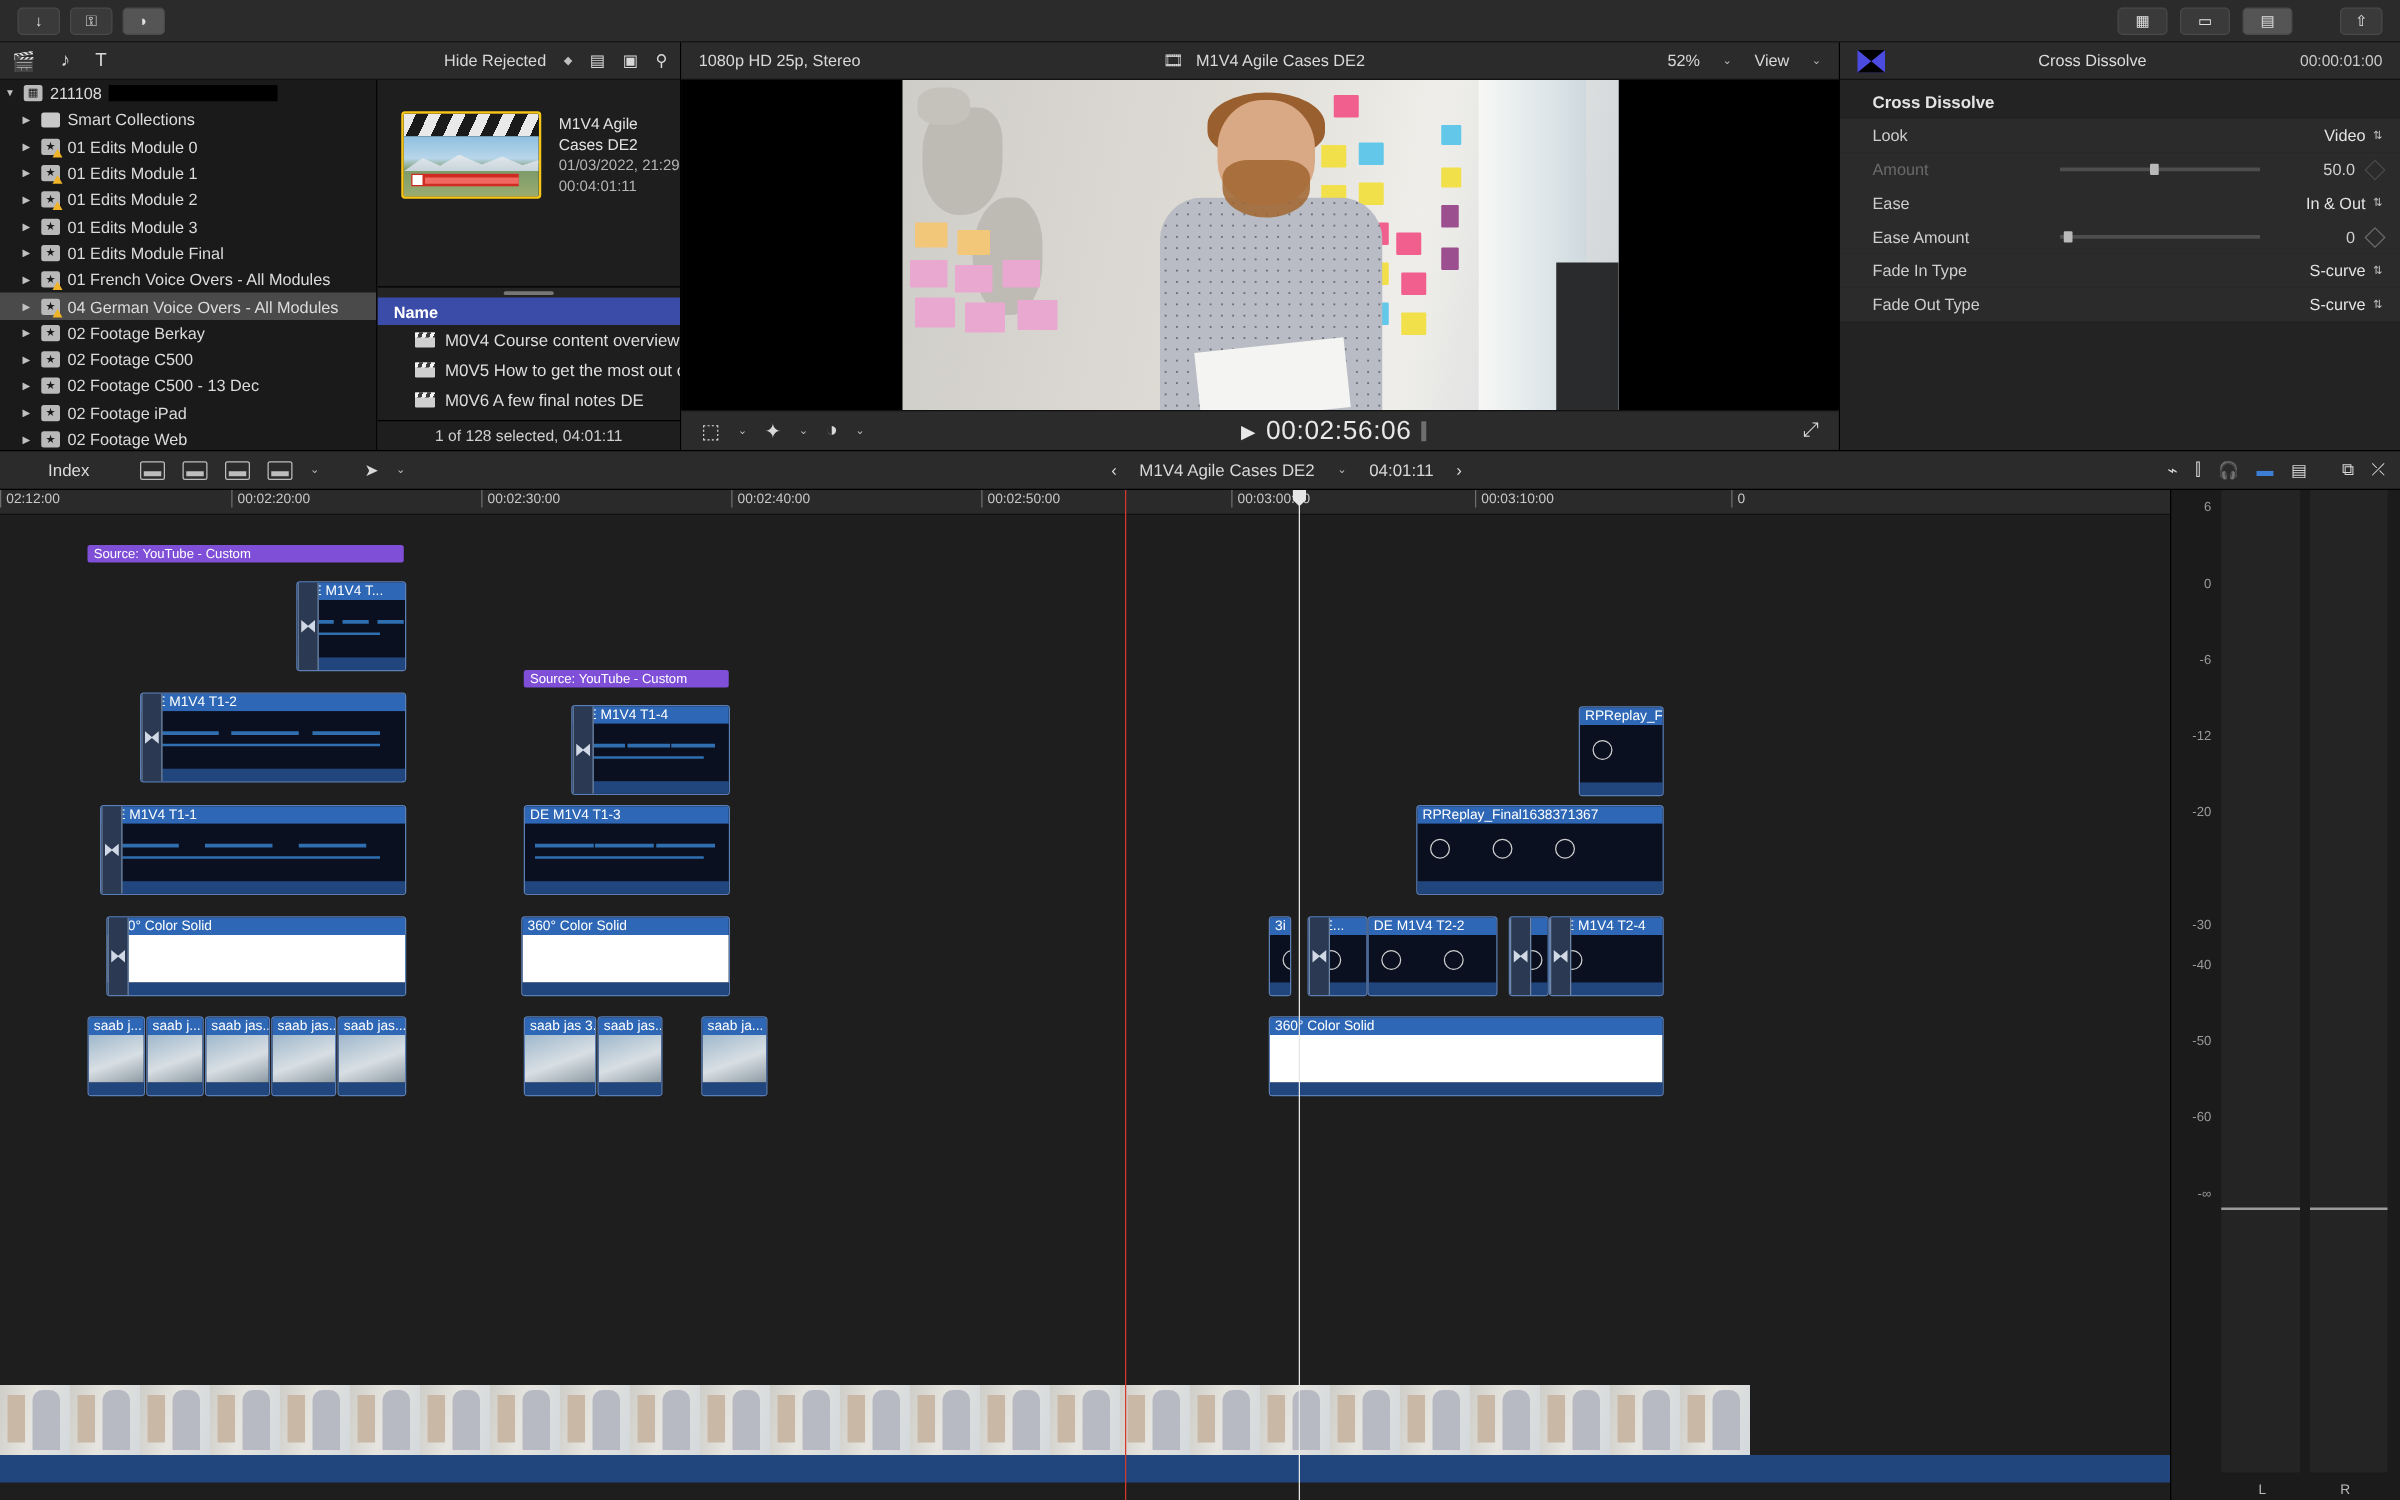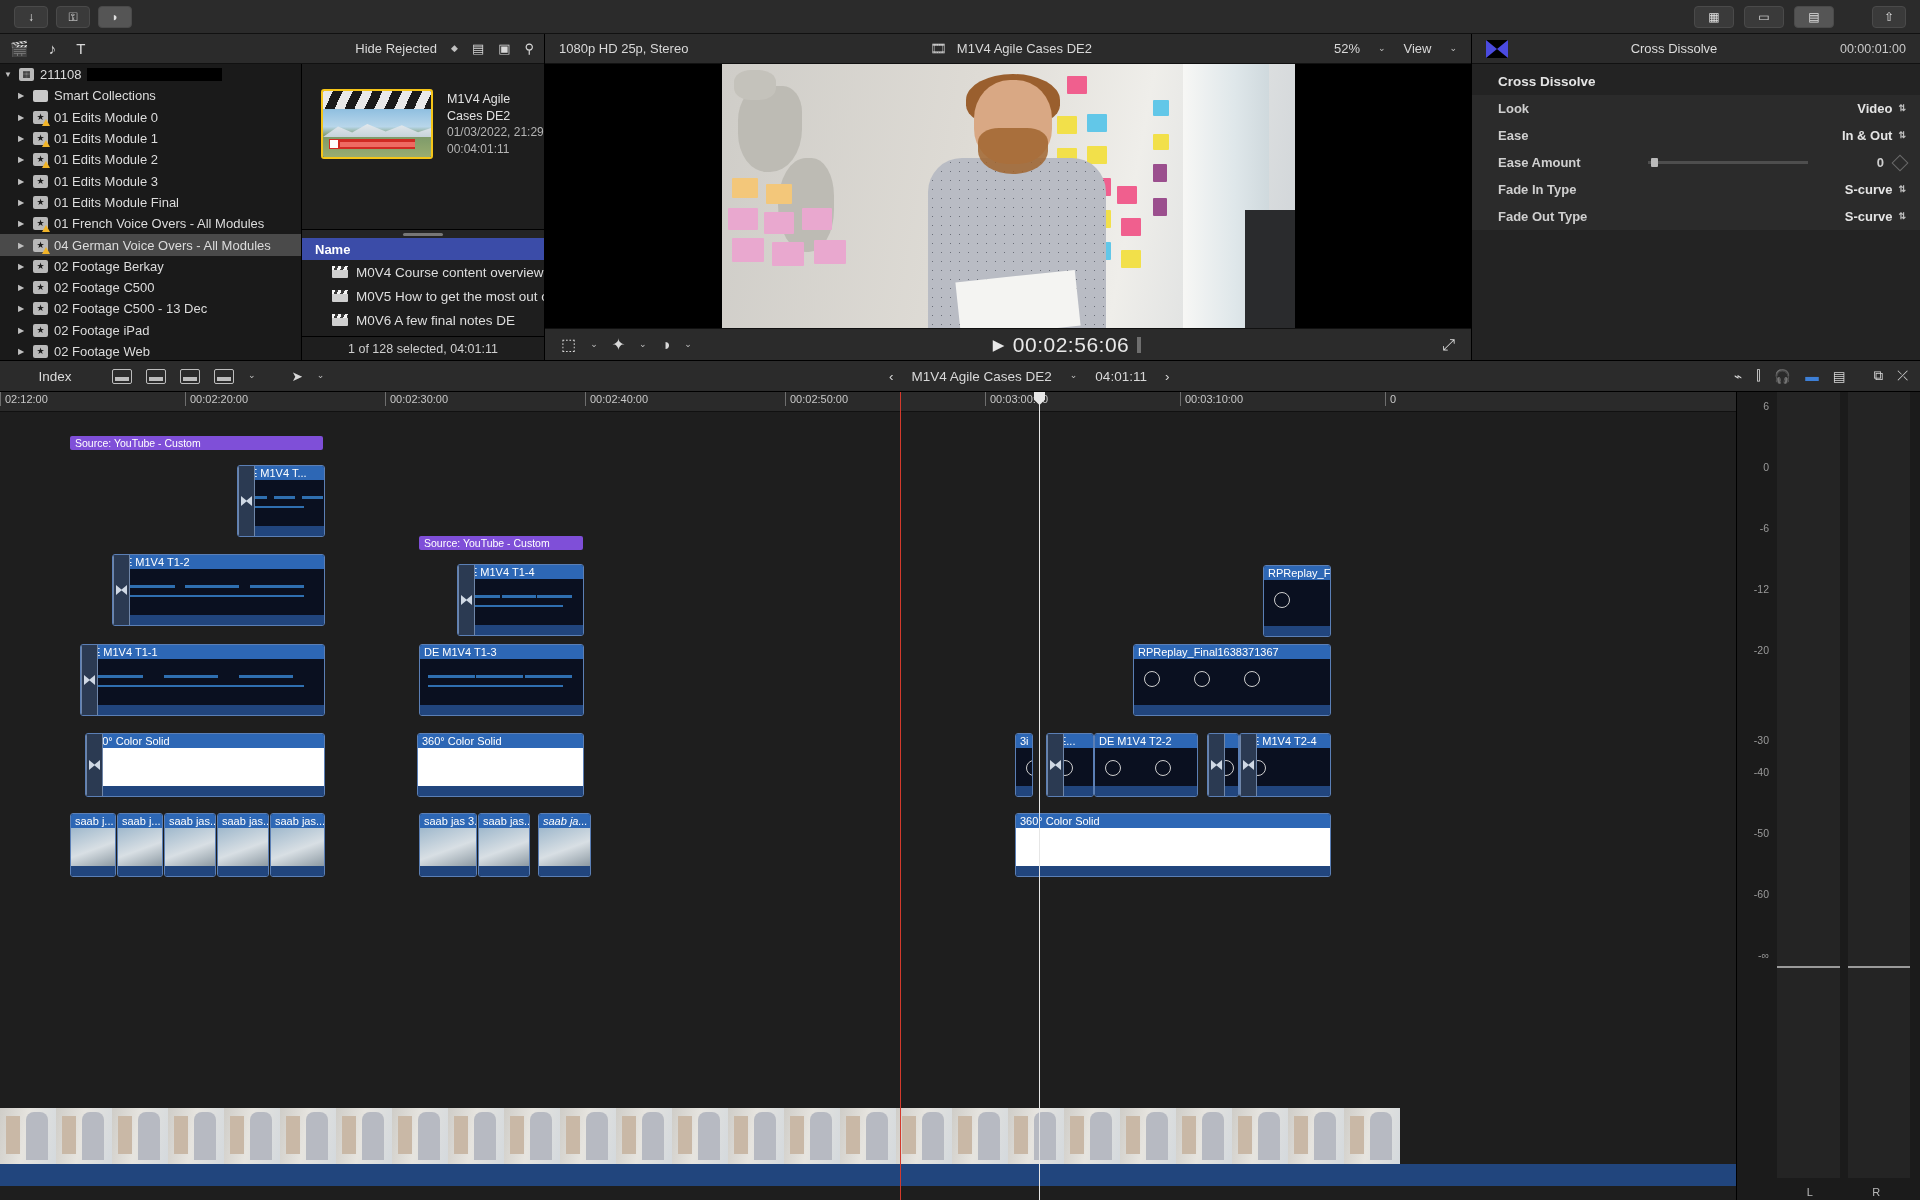--- a/index.html
+++ b/index.html
@@ -119,21 +119,21 @@
   .insp-icon { width:22px; height:18px; background:#4b4be0; position:relative;
     display:flex; align-items:center; justify-content:center; }
   .insp-icon::before { content:''; width:0; height:0; border-top:9px solid #000;
     border-bottom:9px solid #000; border-left:11px solid transparent; border-right:11px solid transparent; }
   .insp-title { flex:1; text-align:center; color:#dcdcdc; }
   .insp-tc { color:#c9c9c9; font-size:12.5px; }
   .insp-body { flex:1; padding:0; overflow:hidden; }
   .sec-title { font-size:13.5px; font-weight:bold; color:#e4e4e4; padding:10px 26px 6px; }
   .prow { height:27px; display:flex; align-items:center; padding:0 14px 0 26px;
     font-size:13px; color:#cfcfcf; gap:10px; }
-  .prow.alt { background:#2b2b2b;font-weight:bold; }
+  .prow.alt { background:#2b2b2b; }
   .prow .lbl { width:140px; }
   .prow .lbl.dis { color:#6a6a6a; }
   .prow .val { margin-left:auto; display:flex; align-items:center; gap:6px; color:#e4e4e4; }
   .chev { font-size:9px; color:#c0c0c0; display:inline-flex; flex-direction:column; line-height:.8; }
   .slider { flex:1; height:3px; background:#4e4e4e; position:relative; margin-right:8px; }
   .slider .knob { position:absolute; top:-3px; width:7px; height:9px; background:#b9b9b9; border-radius:1px; }
   .numv { width:58px; text-align:right; }
   .kf { width:12px; height:12px; border:1px solid #6a6a6a; transform:rotate(45deg); }
   .kf.dis { border-color:#4a4a4a; }
 
@@ -463,20 +463,28 @@
     <div class="insp-hdr">
       <span class="insp-icon"></span>
       <span class="insp-title">Cross Dissolve</span>
       <span class="insp-tc">00:00:01:00</span>
     </div>
     <div class="insp-body" id="insp-body">
         <div class="sec-title">Cross Dissolve</div>
         <div class="prow alt">
           <span class="lbl">Look</span>
           <span class="val">Video<span class="chev">⇅</span></span>
+        </div>
+        <div class="prow alt">
+          <span class="lbl dis">Amount</span>
+          <span class="slider">
+            <span class="knob" style="left:45%"></span>
+          </span>
+          <span class="numv">50.0</span>
+          <span class="kf dis"></span>
         </div>
         <div class="prow alt">
           <span class="lbl">Ease</span>
           <span class="val">In &amp; Out<span class="chev">⇅</span></span>
         </div>
         <div class="prow alt">
           <span class="lbl">Ease Amount</span>
           <span class="slider">
             <span class="knob" style="left:2%"></span>
           </span>
@@ -718,21 +726,21 @@
         <div class="clip has-audio" style="left: 419px; top: 401px; width: 58px; height: 64px;">
           <div class="cname">saab jas 3...</div>
           <div class="cbody" style="background:linear-gradient(160deg,#9fb8cc,#d8dfe4 55%,#8d9aa3)"></div>
           <div class="caudio"></div>
         </div>
         <div class="clip has-audio" style="left: 478px; top: 401px; width: 52px; height: 64px;">
           <div class="cname">saab jas...</div>
           <div class="cbody" style="background:linear-gradient(160deg,#9fb8cc,#d8dfe4 55%,#8d9aa3)"></div>
           <div class="caudio"></div>
         </div>
-        <div class="clip has-audio" style="left: 538px; top: 401px; width: 53px; height: 64px; font-style: italic;">
+        <div class="clip has-audio" style="left: 561px; top: 401px; width: 53px; height: 64px;">
           <div class="cname">saab ja...</div>
           <div class="cbody" style="background:linear-gradient(160deg,#9fb8cc,#d8dfe4 55%,#8d9aa3)"></div>
           <div class="caudio"></div>
         </div>
         <div class="srcbadge" style="left: 70px; top: 24px; width: 253px;">Source: YouTube - Custom</div>
         <div class="srcbadge" style="left: 419px; top: 124px; width: 164px;">Source: YouTube - Custom</div>
       </div>
     <div class="skimmer" id="skimmer" style="left: 900px;"></div>
     <div class="playhead" id="playhead" style="left: 1039px;">
         <div class="ph-head"></div>

